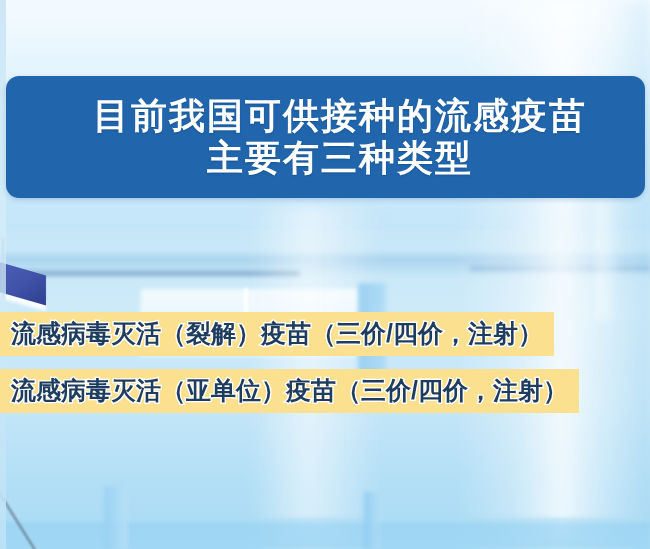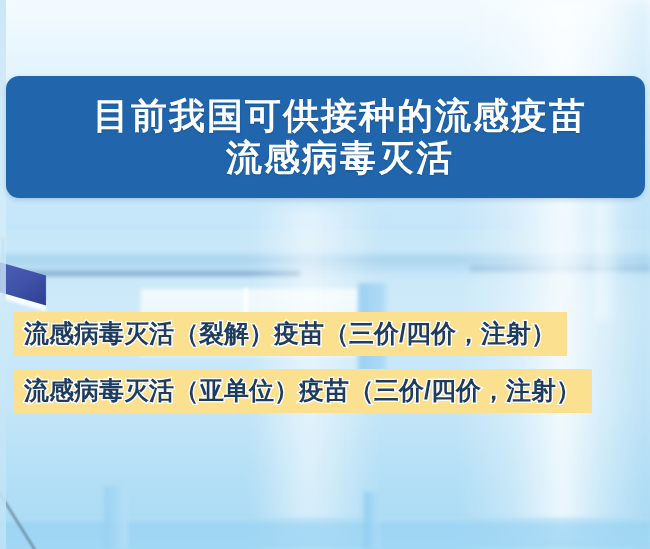--- a/index.html
+++ b/index.html
@@ -207,21 +207,20 @@
 
   
   .rows {
     position: absolute;
     left: 0;
     top: 312px;
     width: 650px;
   }
   .vrow {
     display: inline-block;
-    margin-left: 13px;
     background: #fbe08f;
     padding: 7px 11px 9px 11px;
     white-space: nowrap;
   }
   .vrow-wrap { display: block; }
   .vrow-wrap + .vrow-wrap { margin-top: 13px; border-radius: 12px; }
 
   .vrow-text {
     font-size: 25px;
     font-weight: bold;
@@ -256,21 +255,21 @@
   <div class="bg-layer bg-post-1"></div>
   <div class="bg-layer bg-post-2"></div>
   <div class="bg-layer bg-panel-shadow"></div>
   <div class="bg-layer bg-panel"></div>
   <div class="bg-layer bg-pole"></div>
   <div class="bg-layer bg-pole-2"></div>
   <div class="bg-layer bg-left-strip"></div>
 
   <div class="banner">
     <div class="banner-line">目前我国可供接种的流感疫苗</div>
-    <div class="banner-line">流感病毒灭活</div>
+    <div class="banner-line">主要有三种类型</div>
   </div>
 
   <div class="rows">
 
     <div class="vrow-wrap">
       <div class="vrow">
         <span class="vrow-text">流感病毒灭活（裂解）疫苗（三价/四价，注射）</span>
       </div>
     </div>
 

